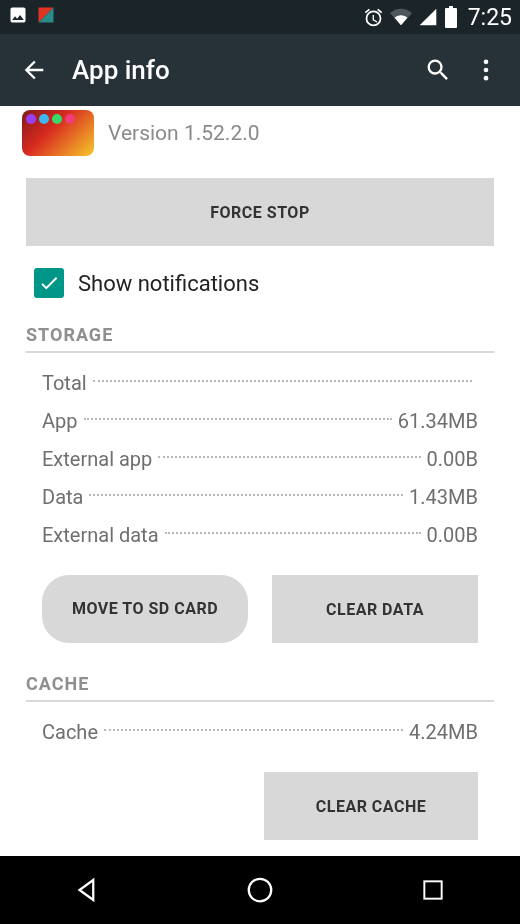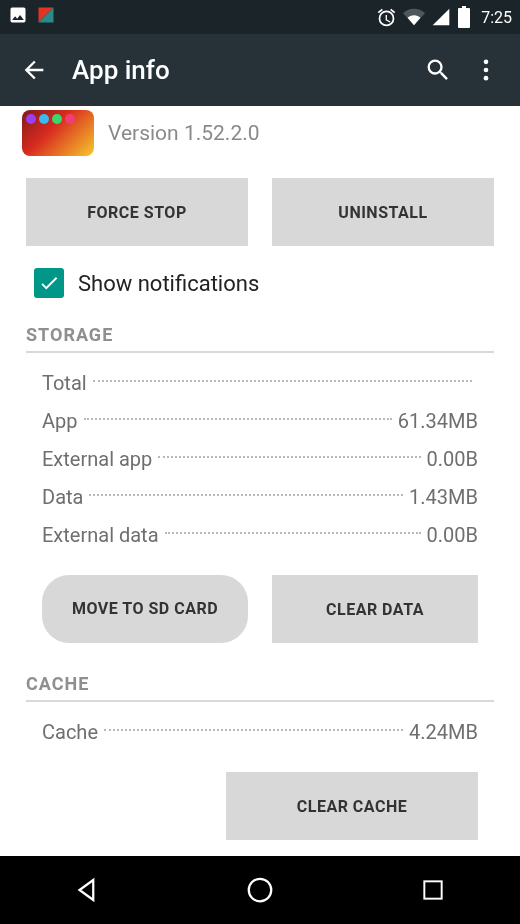--- a/index.html
+++ b/index.html
@@ -12,21 +12,21 @@
     position: relative;
   }
   .status-bar {
     height: 34px;
     background: #1b2428;
     display: flex;
     align-items: center;
     justify-content: space-between;
     padding: 0 8px;
     color: #fff;
-    font-size: 16px;
+    font-size: 23px;
   }
   .status-left { display:flex; gap:8px; align-items:center;}
   .status-right { display:flex; gap:6px; align-items:center;}
   .status-right svg { display:block; }
   .clock { font-weight:400; margin-left:4px;}
   .app-bar {
     height: 72px;
     background: #263238;
     display: flex;
     align-items: center;
@@ -114,21 +114,21 @@
   .button-row2 {
     display:flex;
     gap:24px;
     padding: 18px 42px 26px 42px;
   }
   .button-row3 {
     display:flex;
     justify-content:flex-end;
     padding: 18px 42px 0 42px;
   }
-  .button-row3 .flat-btn { flex:0 0 auto; width:252px; }
+  .button-row3 .flat-btn { flex:0 0 auto; width:214px; }
   .nav-bar {
     position:absolute;
     bottom:0; left:0; right:0;
     height:68px;
     background:#000;
     display:flex;
     justify-content:space-around;
     align-items:center;
   }
   .nav-btn { width:40px; height:40px; display:flex; align-items:center; justify-content:center; }
@@ -204,21 +204,20 @@
       <span style="background:#3db7f0;"></span>
       <span style="background:#38d96b;"></span>
       <span style="background:#f03d7a;"></span>
     </div>
   </div>
   <div class="version-text">Version 1.52.2.0</div>
 </div>
 
 <div class="button-row">
   <button class="flat-btn">FORCE STOP</button>
-  <button class="flat-btn">UNINSTALL</button>
 </div>
 
 <div class="check-row">
   <div class="checkbox">
     <svg width="22" height="22" viewBox="0 0 24 24" fill="#fff">
         <path d="M9 16.17l-3.88-3.88L3.7 13.7 9 19l12-12-1.41-1.41z"></path>
       </svg>
   </div>
   <div class="check-label">Show notifications</div>
 </div>

